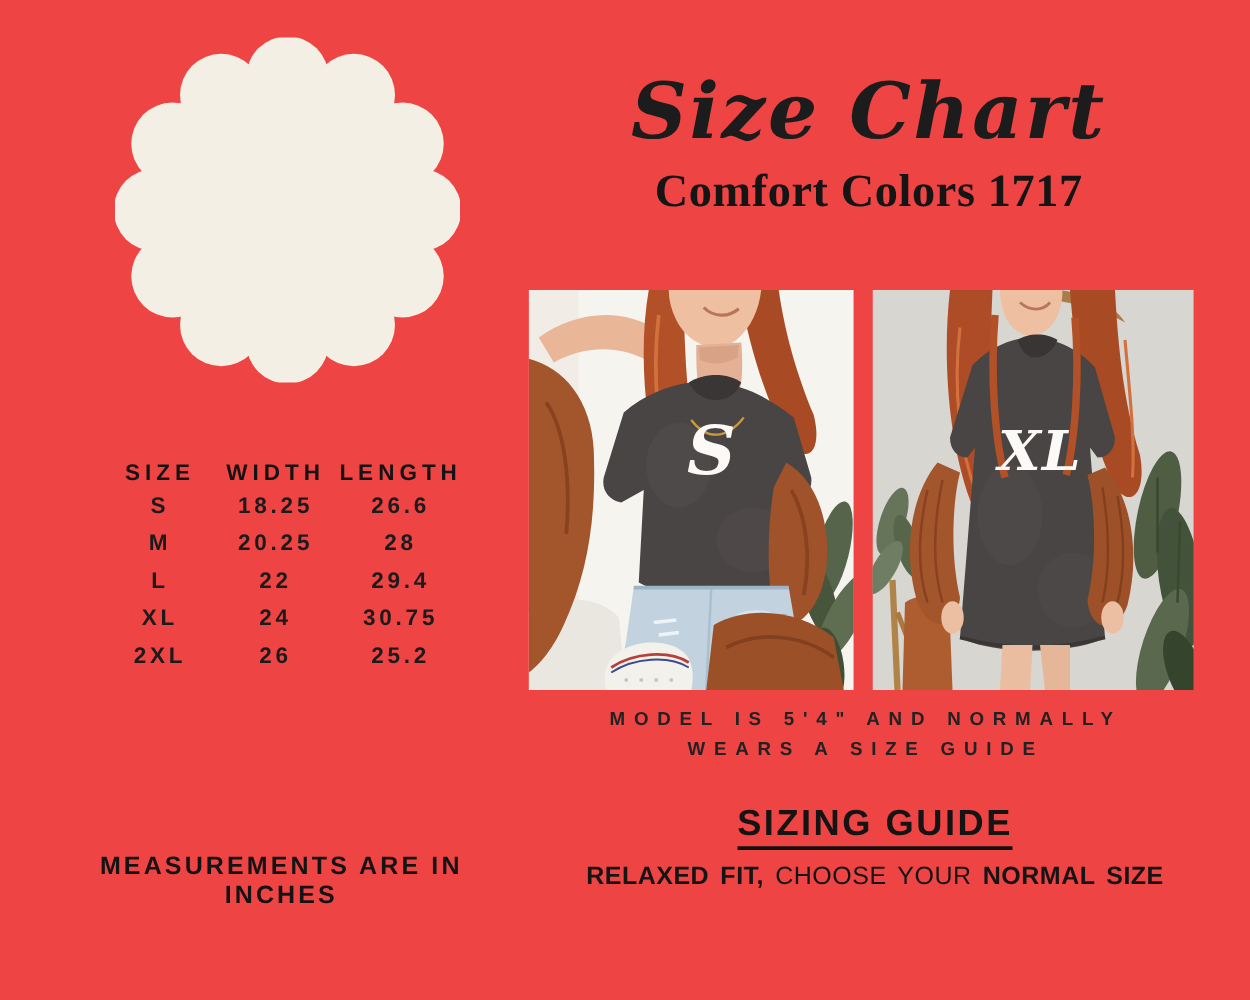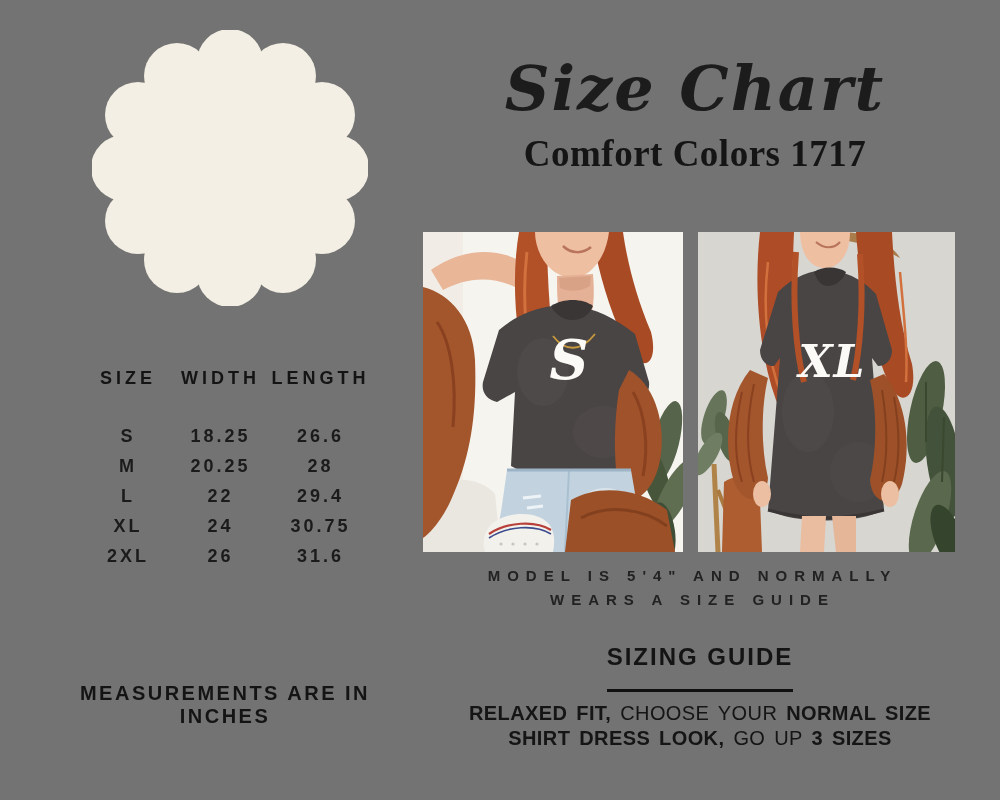--- a/index.html
+++ b/index.html
@@ -1,33 +1,33 @@
 <!DOCTYPE html>
 <html><head>
 <meta charset="utf-8">
 <style>
   html,body{margin:0;padding:0;background:#ffffff;}
-  .page{position:relative;width:1000px;height:800px;background:#737373;overflow:hidden;
+  .page{position:relative;width:1000px;height:800px;background:#ef4444;overflow:hidden;
         font-family:"Liberation Sans",sans-serif;color:#141414;}
 
   
   .badge{position:absolute;left:92px;top:30px;width:276px;height:276px;}
 
   
   .header{position:absolute;left:450px;top:44px;width:490px;text-align:center;}
   .title{font-family:"DejaVu Serif",serif;font-style:italic;font-weight:600;
          font-size:62px;line-height:1.45;color:#1c1c1c;letter-spacing:2px;}
   .subtitle{margin-top:-2px;font-family:"Liberation Serif",serif;font-weight:700;
             font-size:37px;letter-spacing:.5px;color:#151515;}
 
   
   .size-table{position:absolute;left:83px;top:368px;width:300px;}
   .t-head,.t-row{display:grid;grid-template-columns:90px 95px 105px;align-items:center;}
   .t-head div{font-weight:700;font-size:18px;letter-spacing:4px;text-align:center;}
-  .t-head{margin-bottom:32px;}
+  .t-head{}
   .t-row{height:30px;}
   .t-row div{font-weight:700;font-size:18px;letter-spacing:3px;text-align:center;color:#1b1b1b;}
 
   .measure-note{position:absolute;left:60px;top:682px;width:330px;text-align:center;
                 font-weight:700;font-size:20px;letter-spacing:2.5px;}
 
   
   .photo{position:absolute;top:232px;margin:0;padding:0;}
   .photo svg{display:block;}
   .photo-s{left:423px;width:260px;height:320px;}
@@ -36,22 +36,22 @@
                 font-style:italic;font-weight:700;text-align:center;}
   .letter-s{left:114px;top:96px;width:64px;font-size:54px;}
   .letter-xl{left:88px;top:104px;width:92px;font-size:44px;letter-spacing:1px;}
 
   
   .model-note{position:absolute;left:425px;top:564px;width:535px;text-align:center;
               font-weight:700;font-size:15px;letter-spacing:7px;line-height:24px;color:#222;}
 
   
   .guide{position:absolute;left:430px;top:643px;width:540px;text-align:center;}
-  .guide-title{display:inline-block;font-weight:700;font-size:24px;letter-spacing:2px;
-               padding-bottom:18px;border-bottom:3px solid #111;text-align:center;}
+  .guide-title{display:inline-block;font-weight:700;font-size:29px;letter-spacing:2px;
+               padding-bottom:1px;border-bottom:3px solid #111;text-align:center;}
   .guide-lines{margin-top:9px;}
   .guide-line{font-size:20px;line-height:25px;letter-spacing:.4px;word-spacing:3px;color:#151515;}
   .guide-line .b{font-weight:700;}
   .guide-line .r{font-weight:400;}
 </style>
 </head>
 <body>
 
 <div class="page">
 
@@ -100,21 +100,21 @@
       <div>29.4</div>
     </div>
     <div class="t-row">
       <div>XL</div>
       <div>24</div>
       <div>30.75</div>
     </div>
     <div class="t-row">
       <div>2XL</div>
       <div>26</div>
-      <div>31.6</div>
+      <div>25.2</div>
     </div>
   </div>
 
   <div class="measure-note">MEASUREMENTS ARE IN INCHES</div>
 
   <figure class="photo photo-s">
     <svg width="260" height="320" viewBox="0 0 260 320">
       <rect width="260" height="320" fill="#f6f4ef"></rect>
       <rect width="40" height="320" fill="#f1ede6"></rect>
 
@@ -253,19 +253,16 @@
     <div>MODEL IS 5'4" AND NORMALLY</div>
     <div>WEARS A SIZE GUIDE</div>
   </div>
 
   <div class="guide">
     <span class="guide-title">SIZING GUIDE</span>
     <div class="guide-lines">
       <div class="guide-line">
         <span class="b">RELAXED FIT,</span><span class="r"> CHOOSE YOUR </span><span class="b">NORMAL SIZE</span>
       </div>
-      <div class="guide-line">
-        <span class="b">SHIRT DRESS LOOK,</span><span class="r"> GO UP </span><span class="b">3 SIZES</span>
-      </div>
     </div>
   </div>
 
 </div>
 
 </body></html>

